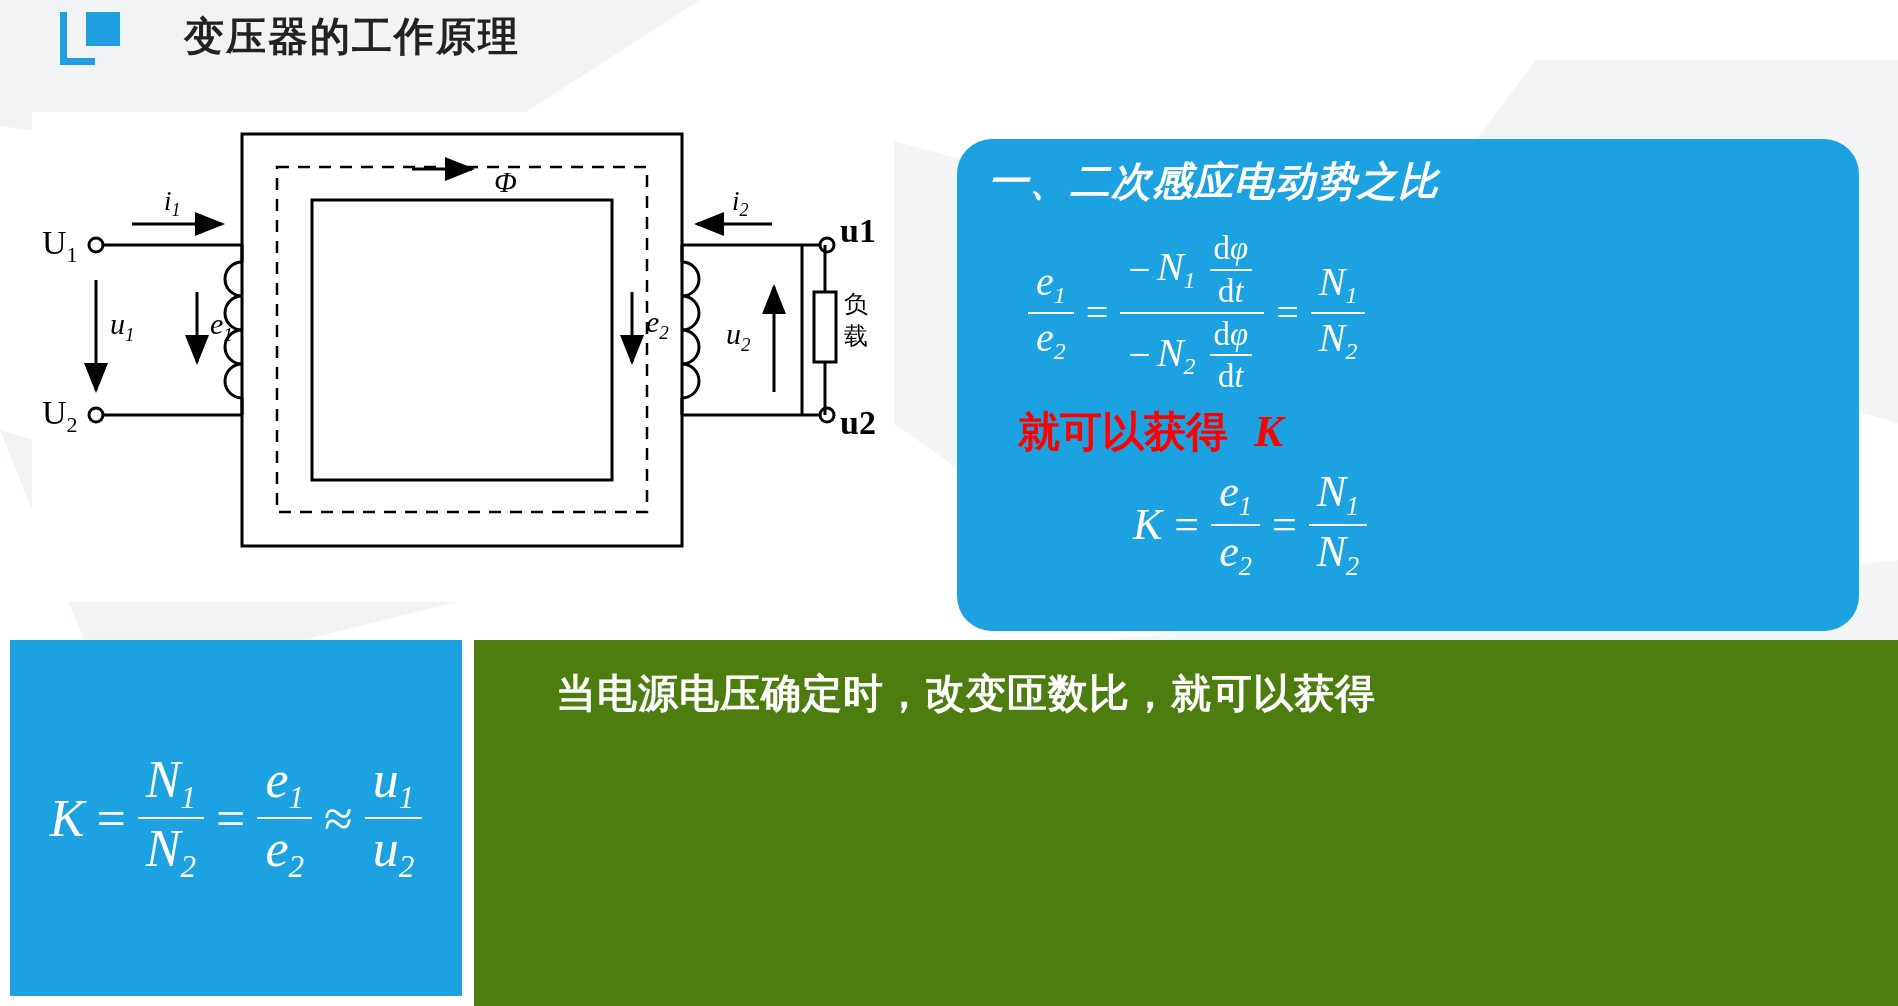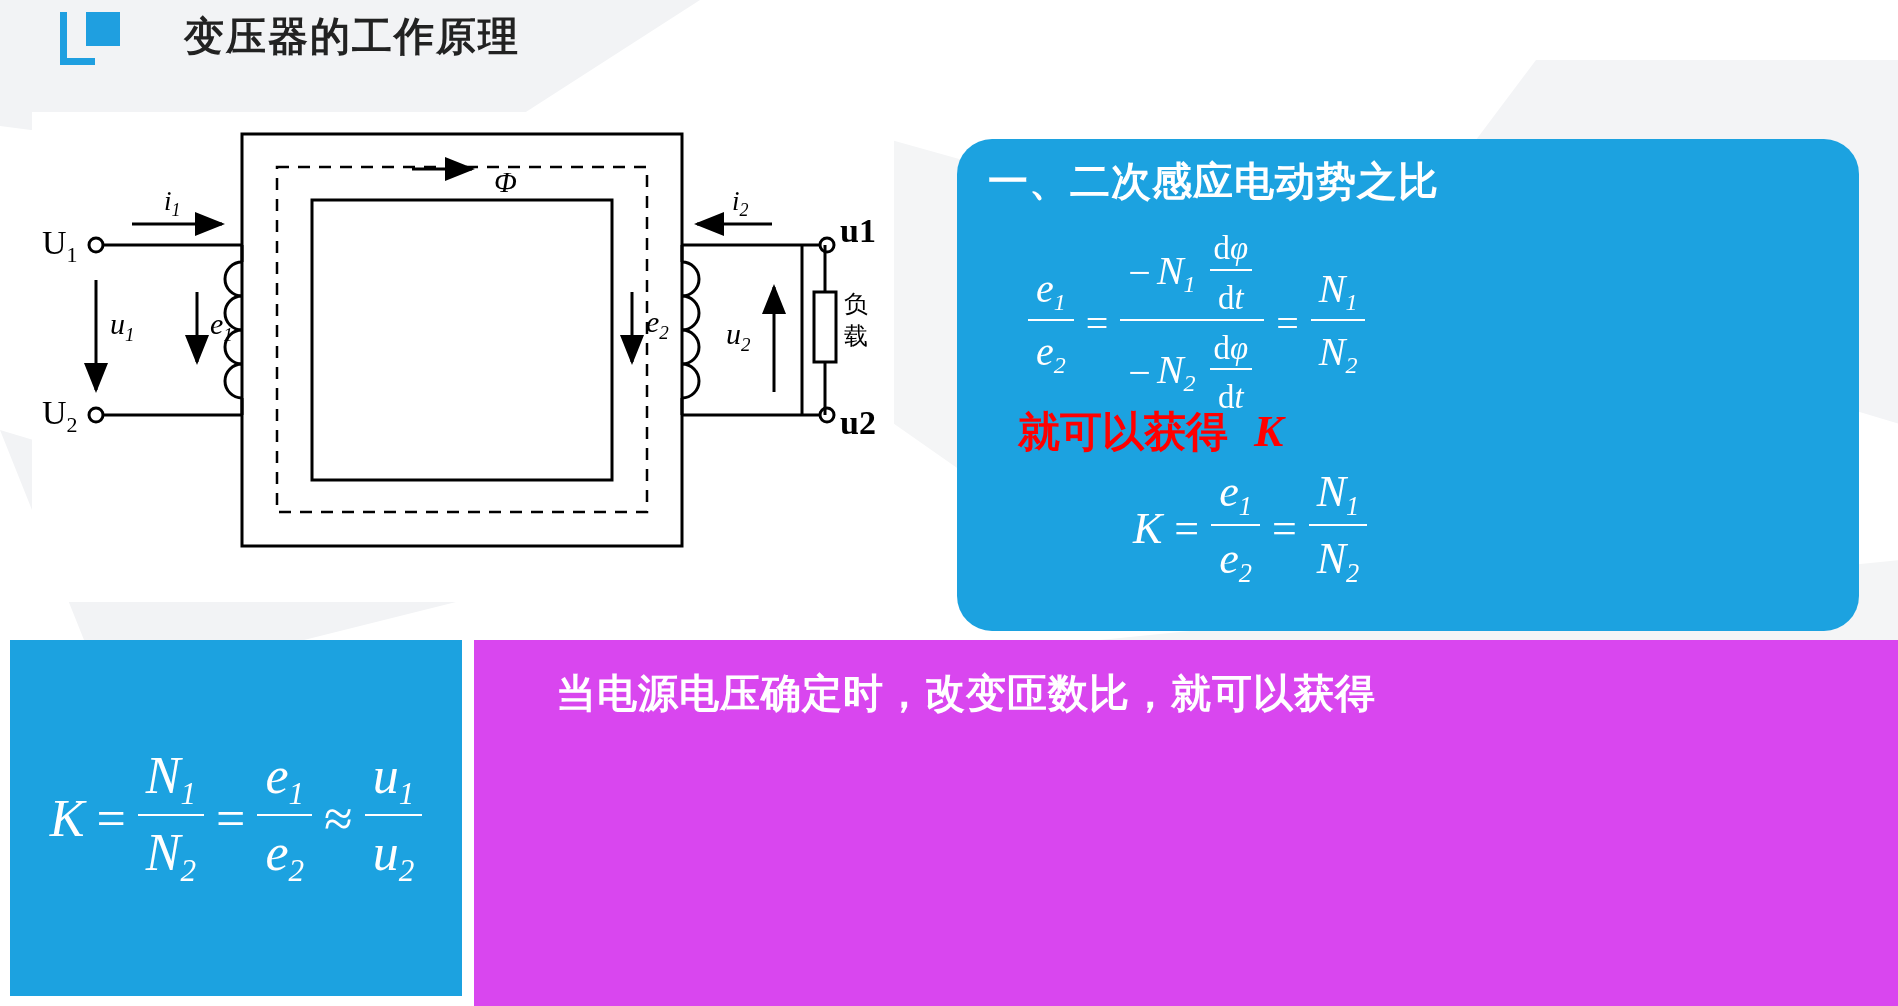--- a/index.html
+++ b/index.html
@@ -46,58 +46,58 @@
 
   
   #blue-box{
     position:absolute;left:958px;top:140px;width:900px;height:490px;
     background:#1ca2e0;border-radius:34px;
     box-shadow:0 0 0 1px #1ca2e0;
   }
   #blue-box .bx-title{
     color:#ffffff;font-size:40px;font-weight:bold;
     font-family:"DejaVu Sans", sans-serif;
-    padding:14px 0 0 30px;letter-spacing:1px;
+    padding:14px 0 0 30px;letter-spacing:1px;font-style:italic;
   }
   #blue-box .bx-red{
     color:#ff0000;font-size:42px;font-weight:bold;
     font-family:"DejaVu Sans", sans-serif;
     padding:6px 0 0 40px;
   }
   #blue-box .bx-red .kvar{
     font-family:"Liberation Serif", serif;font-style:italic;font-weight:bold;
     font-size:44px;margin-left:26px;
   }
 
   
   .math{font-family:"Liberation Serif", serif;font-style:italic;color:#fff;}
   .frac{display:inline-flex;flex-direction:column;align-items:center;
         vertical-align:middle;line-height:1;}
   .frac .num{padding:0 8px 4px 8px;}
-  .frac .den{padding:11px 8px 0 8px;border-top:2px solid currentColor;}
+  .frac .den{padding:4px 8px 0 8px;border-top:2px solid currentColor;}
   .sub{font-size:.6em;vertical-align:-0.35em;font-style:italic;}
   .op{font-style:normal;padding:0 12px;}
   .upr{font-style:normal;}
 
   #eq1{position:absolute;left:70px;top:92px;font-size:40px;color:#fff;
        display:flex;align-items:center;}
   #eq2{position:absolute;left:175px;top:330px;font-size:44px;color:#fff;
        display:flex;align-items:center;}
 
   
   #k-box{
     position:absolute;left:10px;top:640px;width:452px;height:356px;
     background:#1ca2e0;display:flex;align-items:center;justify-content:center;
   }
   #k-box .eq{font-size:52px;color:#fff;display:flex;align-items:center;}
 
   
   #text-box{
     position:absolute;left:474px;top:640px;width:1424px;height:366px;
-    background:#d946ef;color:#fff;
+    background:#4d7c0f;color:#fff;
     font-family:"DejaVu Sans", sans-serif;
     font-weight:bold;font-size:40px;line-height:1.55;
     padding:22px 18px 0 22px;box-sizing:border-box;letter-spacing:1px;
   }
   #text-box p{margin:0;}
   #text-box p.first{text-indent:60px;}
 </style>
 </head>
 <body>
 

